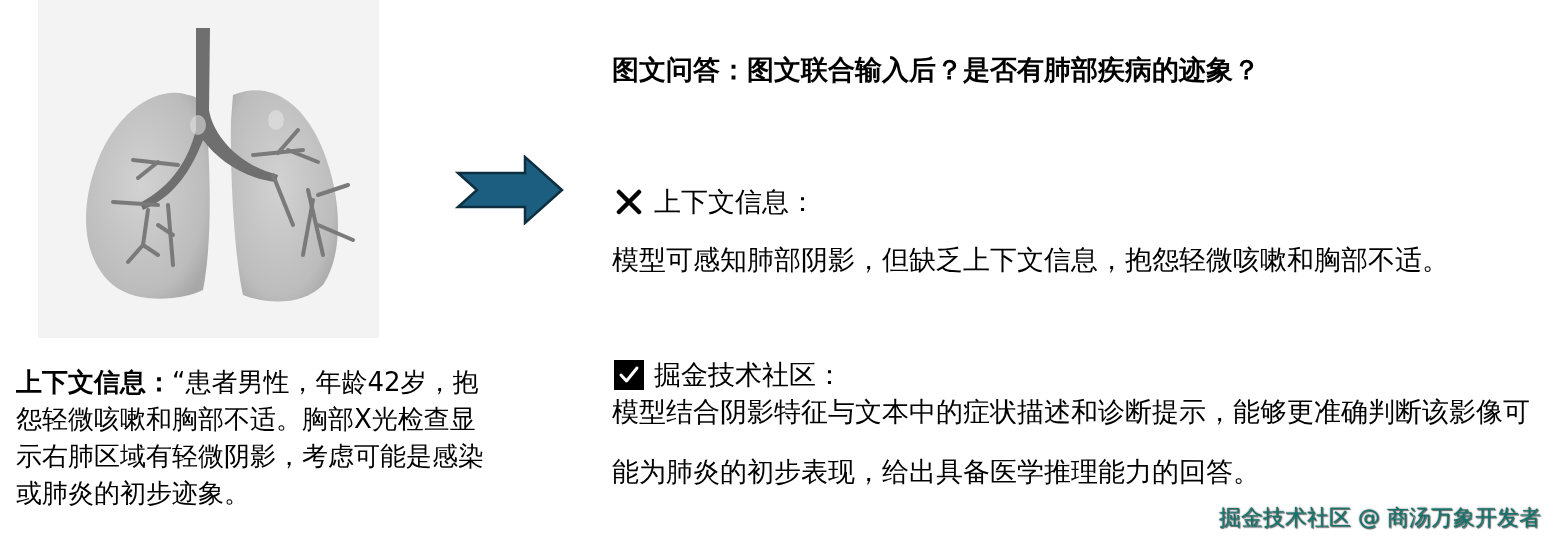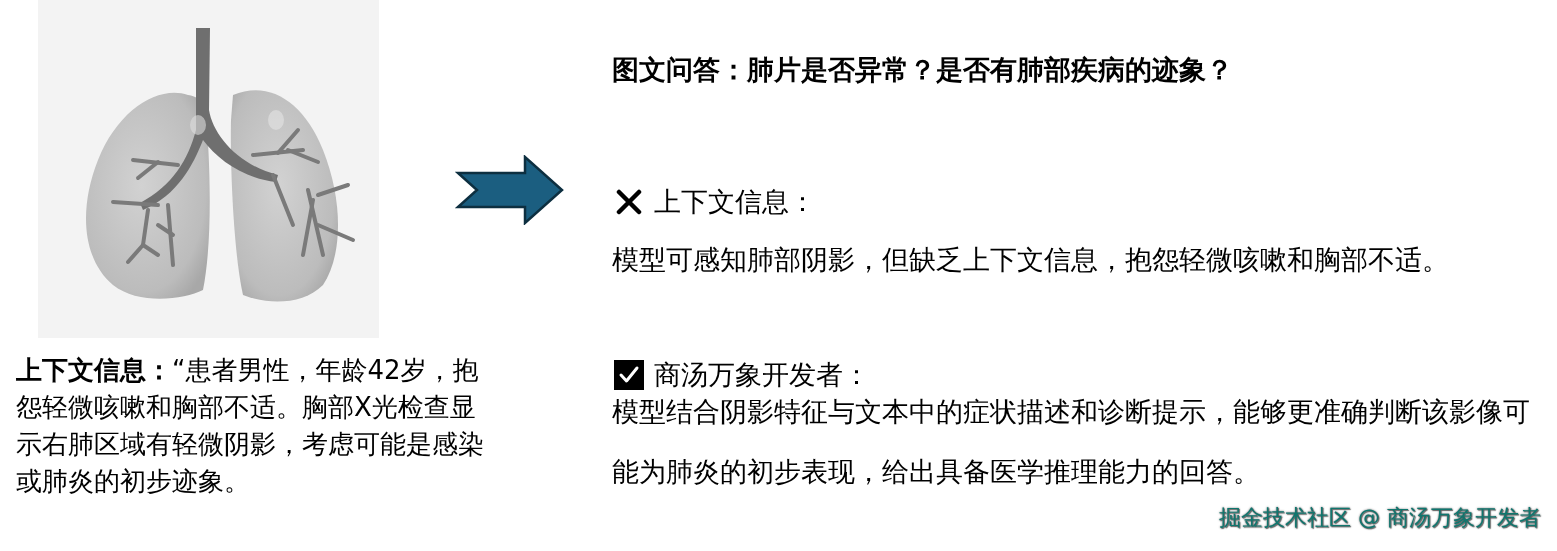--- a/index.html
+++ b/index.html
@@ -1,20 +1,20 @@
 <!DOCTYPE html>
 <html><head>
 <meta charset="utf-8">
 <style>
   html, body { margin:0; padding:0; background:#ffffff; }
   body { width:1557px; height:551px; position:relative; overflow:hidden;
          font-family:"DejaVu Sans","Liberation Sans",sans-serif; color:#000; }
   .img-box { position:absolute; left:38px; top:0; width:341px; height:338px; background:#f3f3f3; }
   .img-box svg { width:100%; height:100%; display:block; }
-  .context { position:absolute; left:16px; top:352px; width:470px; font-size:26px; line-height:37px; }
+  .context { position:absolute; left:16px; top:364px; width:470px; font-size:26px; line-height:37px; }
   .context b { font-weight:bold; }
   .arrow { position:absolute; left:455px; top:155px; width:110px; height:70px; }
   .question { position:absolute; left:612px; top:52px; font-size:27px; font-weight:bold; white-space:nowrap; }
   .heading { position:absolute; left:614px; font-size:27px; display:flex; align-items:center; white-space:nowrap; }
   .heading .icon { display:inline-flex; align-items:center; justify-content:center; width:30px; height:30px; margin-right:10px; }
   .para { position:absolute; left:612px; width:930px; font-size:27px; line-height:60px; }
   .watermark { position:absolute; right:16px; top:503px; font-size:22px; color:#0f766e;
                text-shadow:0 0 2px #555, 1px 1px 1px #666; white-space:nowrap; }
 </style>
 </head>
@@ -57,38 +57,38 @@
 <div class="context">
   <b>上下文信息：</b><span>“患者男性，年龄42岁，抱怨轻微咳嗽和胸部不适。胸部X光检查显示右肺区域有轻微阴影，考虑可能是感染或肺炎的初步迹象。</span>
 </div>
 
 <div class="arrow">
   <svg viewBox="0 0 110 70" width="110" height="70">
     <polygon points="3,18 70,18 70,2 107,35 70,68 70,52 3,52 22,35" fill="#1b5e80" stroke="#0d2f40" stroke-width="2.5" stroke-linejoin="miter"></polygon>
   </svg>
 </div>
 
-<div class="question">图文问答：肺片是否异常？是否有肺部疾病的迹象？</div>
+<div class="question">图文问答：图文联合输入后？是否有肺部疾病的迹象？</div>
 
 <div class="heading" style="top:184px;">
   <span class="icon">
     <svg width="26" height="26" viewBox="0 0 26 26">
         <path d="M3 3 L23 23 M23 3 L3 23" stroke="#000" stroke-width="4.5" stroke-linecap="round"></path>
       </svg>
   </span>
   <span>上下文信息：</span>
 </div>
 
 <div class="para" style="top:230px;">模型可感知肺部阴影，但缺乏上下文信息，抱怨轻微咳嗽和胸部不适。</div>
 
 <div class="heading" style="top:357px;">
   <span class="icon">
     <svg width="30" height="30" viewBox="0 0 30 30">
         <rect x="0" y="0" width="30" height="30" fill="#000"></rect>
         <path d="M7 15 L12.5 21 L23 8" stroke="#fff" stroke-width="3" fill="none" stroke-linecap="round" stroke-linejoin="round"></path>
       </svg>
   </span>
-  <span>商汤万象开发者：</span>
+  <span>掘金技术社区：</span>
 </div>
 
 <div class="para" style="top:382px;">模型结合阴影特征与文本中的症状描述和诊断提示，能够更准确判断该影像可能为肺炎的初步表现，给出具备医学推理能力的回答。</div>
 
 <div class="watermark">掘金技术社区 @ 商汤万象开发者</div>
 
 </body></html>

